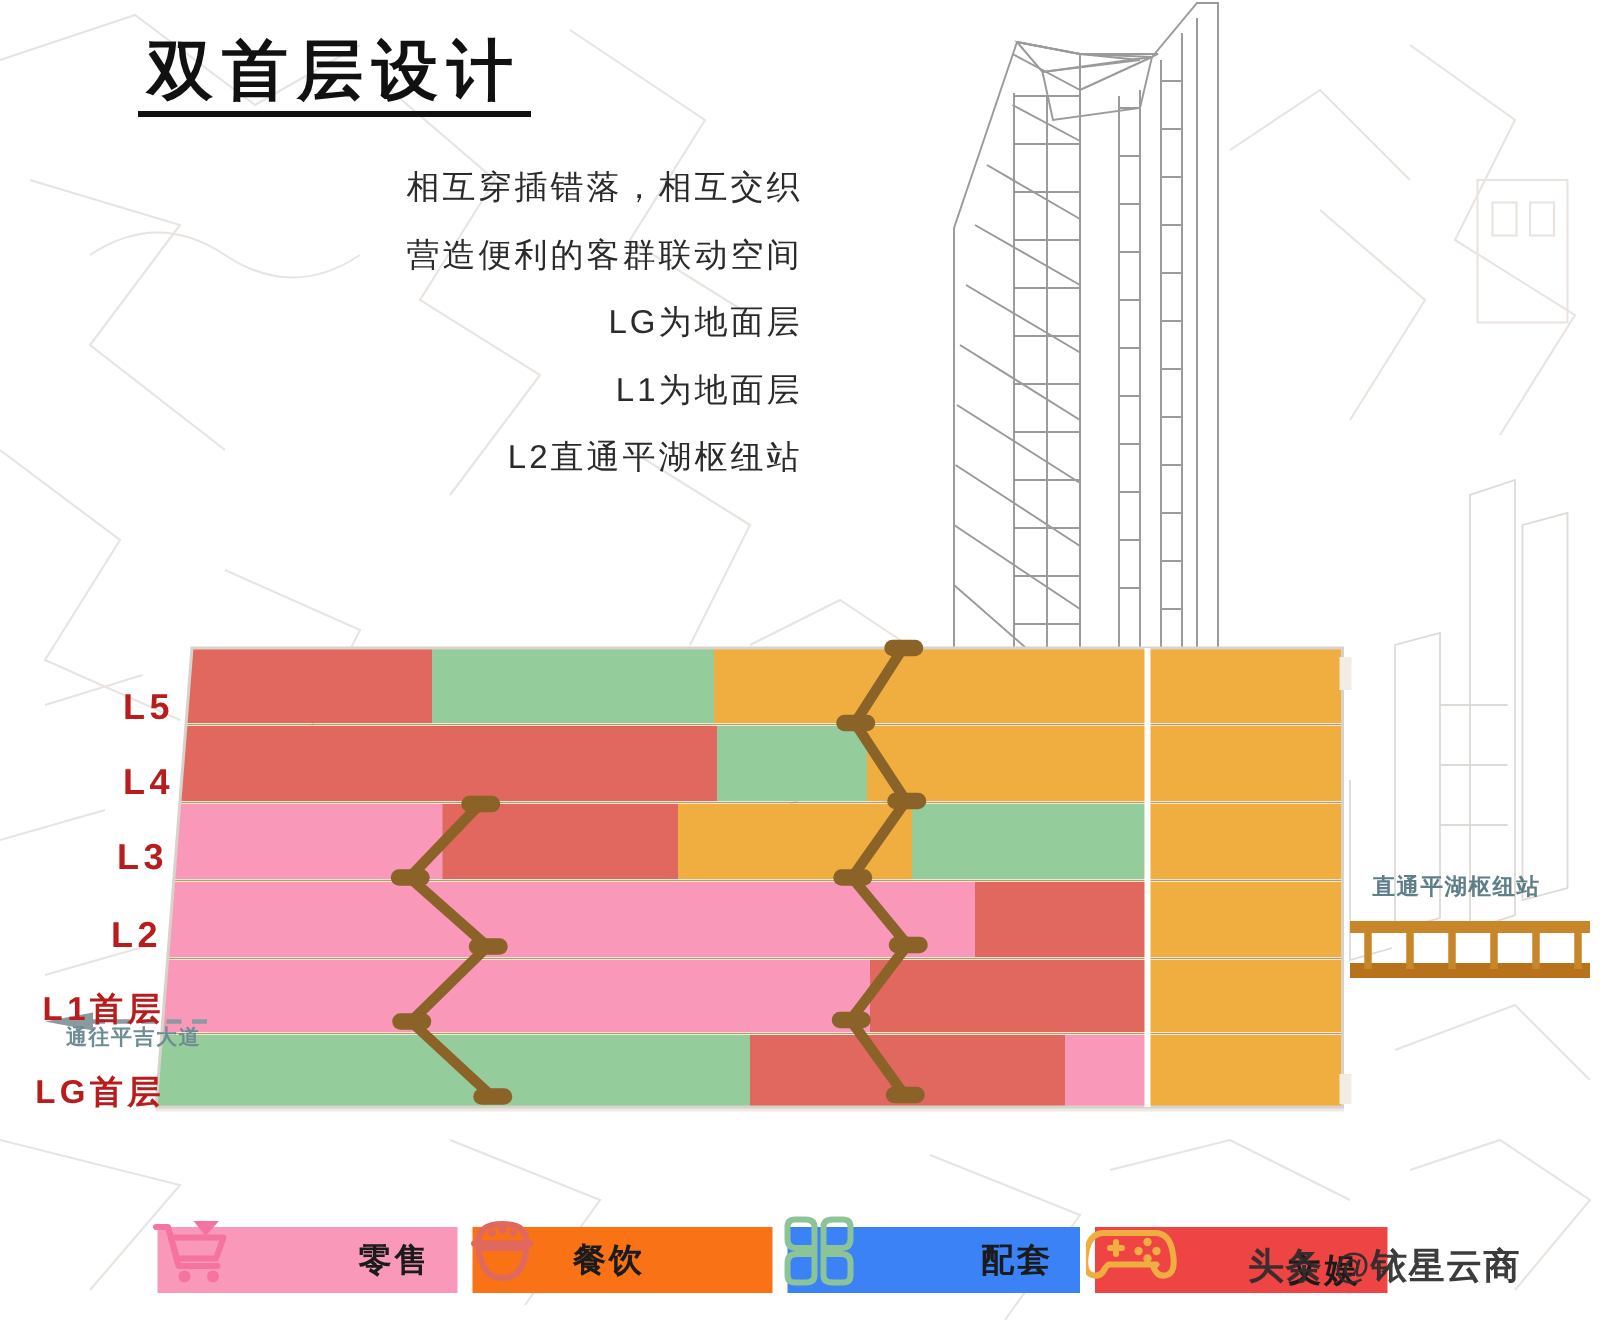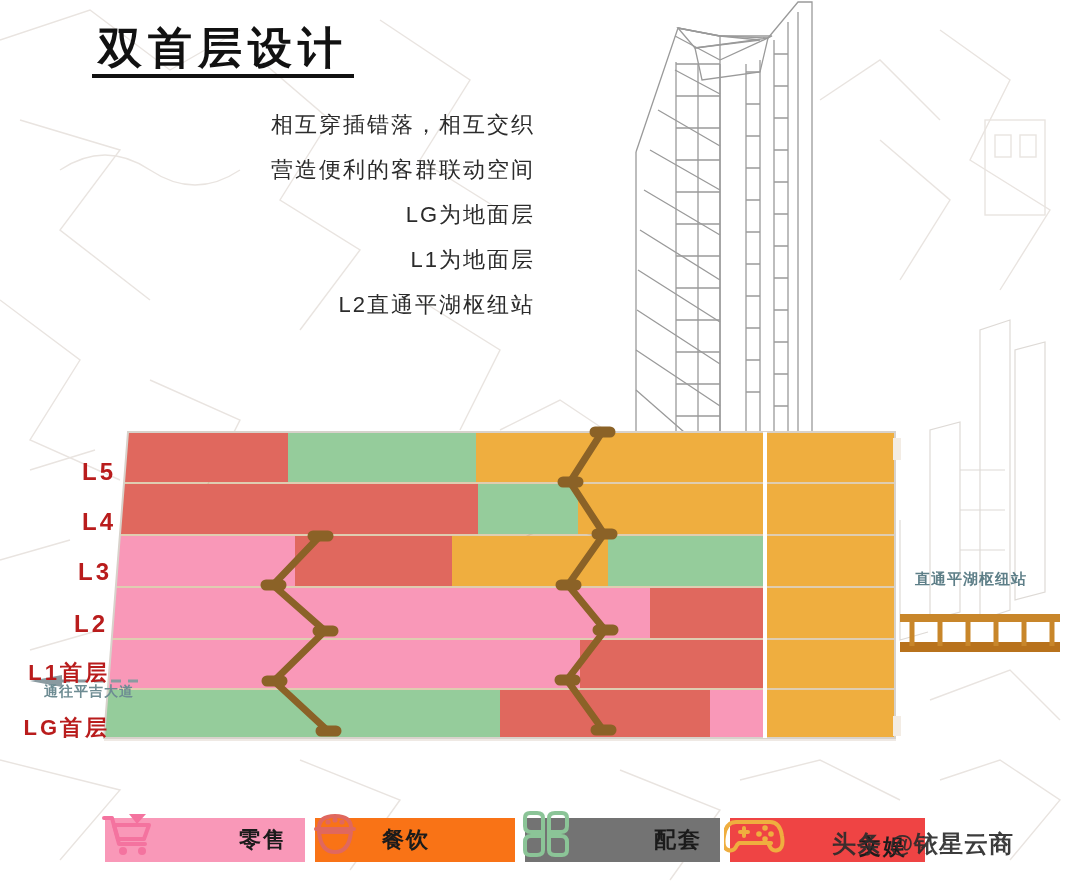--- a/index.html
+++ b/index.html
@@ -37,21 +37,21 @@
     letter-spacing:3px;white-space:nowrap;text-align:right;
   }
   .floor-label.small{font-size:22px;}
 
   .road-label{
     position:absolute;font-size:14px;font-weight:bold;color:#6E8C93;
     letter-spacing:1px;white-space:nowrap;
   }
   .station-label{
     position:absolute;font-size:15px;font-weight:bold;color:#5E7F88;
-    letter-spacing:1px;white-space:nowrap;
+    letter-spacing:1px;white-space:nowrap;margin-top:12px;
   }
 
   
   .legend{position:absolute;left:105px;top:812px;width:860px;height:48px;}
   .legend-item{
     position:absolute;top:0;height:56px;display:flex;align-items:center;
   }
   .legend-bar{
     height:44px;display:flex;align-items:center;justify-content:flex-end;
     padding-right:18px;box-sizing:border-box;
@@ -333,21 +333,21 @@
           <path d="M10 22 q2 20 16 20 q14 0 16 -20 Z"></path>
         </g>
         <circle cx="19" cy="12" r="2.6" fill="#E0685E"></circle>
         <circle cx="26" cy="10" r="2.6" fill="#E0685E"></circle>
         <circle cx="33" cy="12" r="2.6" fill="#E0685E"></circle>
       </svg>
     </div>
   </div>
 
   <div class="legend-item" style="left:420px;">
-    <div class="legend-bar" style="width:195px;background:#737373;">
+    <div class="legend-bar" style="width:195px;background:#3b82f6;">
       <span class="legend-text">配套</span>
     </div>
     <div class="legend-icon">
       <svg width="56" height="48" viewBox="0 0 56 48">
         <g fill="none" stroke="#8BC497" stroke-width="4">
           <path d="M24 22 L24 8 q0 -5 -6 -5 L11 3 q-5 0 -5 5 L6 16 q0 6 6 6 Z"></path>
           <path d="M30 22 L30 8 q0 -5 6 -5 L43 3 q5 0 5 5 L48 16 q0 6 -6 6 Z"></path>
           <path d="M24 26 L24 40 q0 5 -6 5 L11 45 q-5 0 -5 -5 L6 32 q0 -6 6 -6 Z"></path>
           <path d="M30 26 L30 40 q0 5 6 5 L43 45 q5 0 5 -5 L48 32 q0 -6 -6 -6 Z"></path>
         </g>

